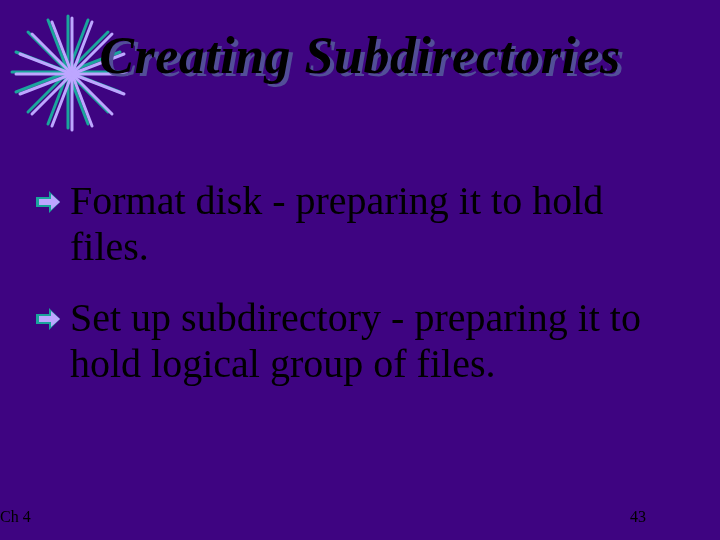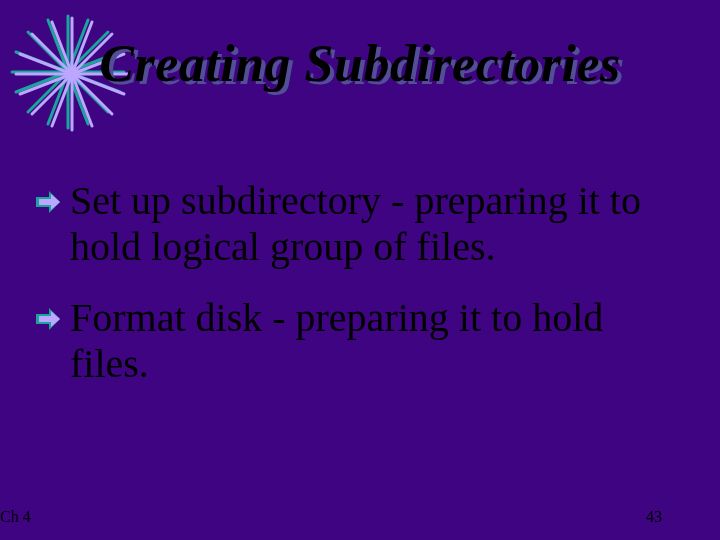--- a/index.html
+++ b/index.html
@@ -20,21 +20,21 @@
   .starburst {
     position: absolute;
     top: 12px;
     left: 8px;
     width: 120px;
     height: 120px;
     pointer-events: none;
   }
   .title {
     position: absolute;
-    top: 34px;
+    top: 26px;
     left: 0;
     width: 720px;
     text-align: center;
     font-style: italic;
     font-weight: bold;
     font-size: 52px;
     color: #000;
     text-shadow: 4px 3px 0 #524e98;
     letter-spacing: 0.5px;
   }
@@ -68,21 +68,21 @@
     left: 0;
     width: 720px;
     text-align: left;
     font-size: 16px;
     color: #000;
     font-family: "Times New Roman", Times, serif;
   }
   .footer-right {
     position: absolute;
     bottom: 14px;
-    right: 58px;
+    right: 74px;
     font-size: 16px;
     color: #000;
     font-family: "Times New Roman", Times, serif;
   }
 </style>
 </head>
 <body>
 
 <div class="slide">
 
@@ -131,29 +131,29 @@
 
   <div class="title">Creating Subdirectories</div>
 
   <div class="body">
 
     <div class="bullet">
       <svg class="arrow" viewBox="0 0 28 28">
         <path d="M2 9 L15 9 L15 3 L26 14 L15 25 L15 19 L2 19 Z" fill="#1aa59c"></path>
         <path d="M5 11 L17 11 L17 6 L26 14 L17 22 L17 17 L5 17 Z" fill="#bda6ff"></path>
       </svg>
-      <div class="bullet-text">Set up subdirectory - preparing it to hold logical group of files.</div>
+      <div class="bullet-text">Format disk - preparing it to hold files.</div>
     </div>
 
     <div class="bullet">
       <svg class="arrow" viewBox="0 0 28 28">
         <path d="M2 9 L15 9 L15 3 L26 14 L15 25 L15 19 L2 19 Z" fill="#1aa59c"></path>
         <path d="M5 11 L17 11 L17 6 L26 14 L17 22 L17 17 L5 17 Z" fill="#bda6ff"></path>
       </svg>
-      <div class="bullet-text">Format disk - preparing it to hold files.</div>
+      <div class="bullet-text">Set up subdirectory - preparing it to hold logical group of files.</div>
     </div>
 
   </div>
 
   <div class="footer-center">Ch 4</div>
   <div class="footer-right">43</div>
 
 </div>
 
 </body></html>

